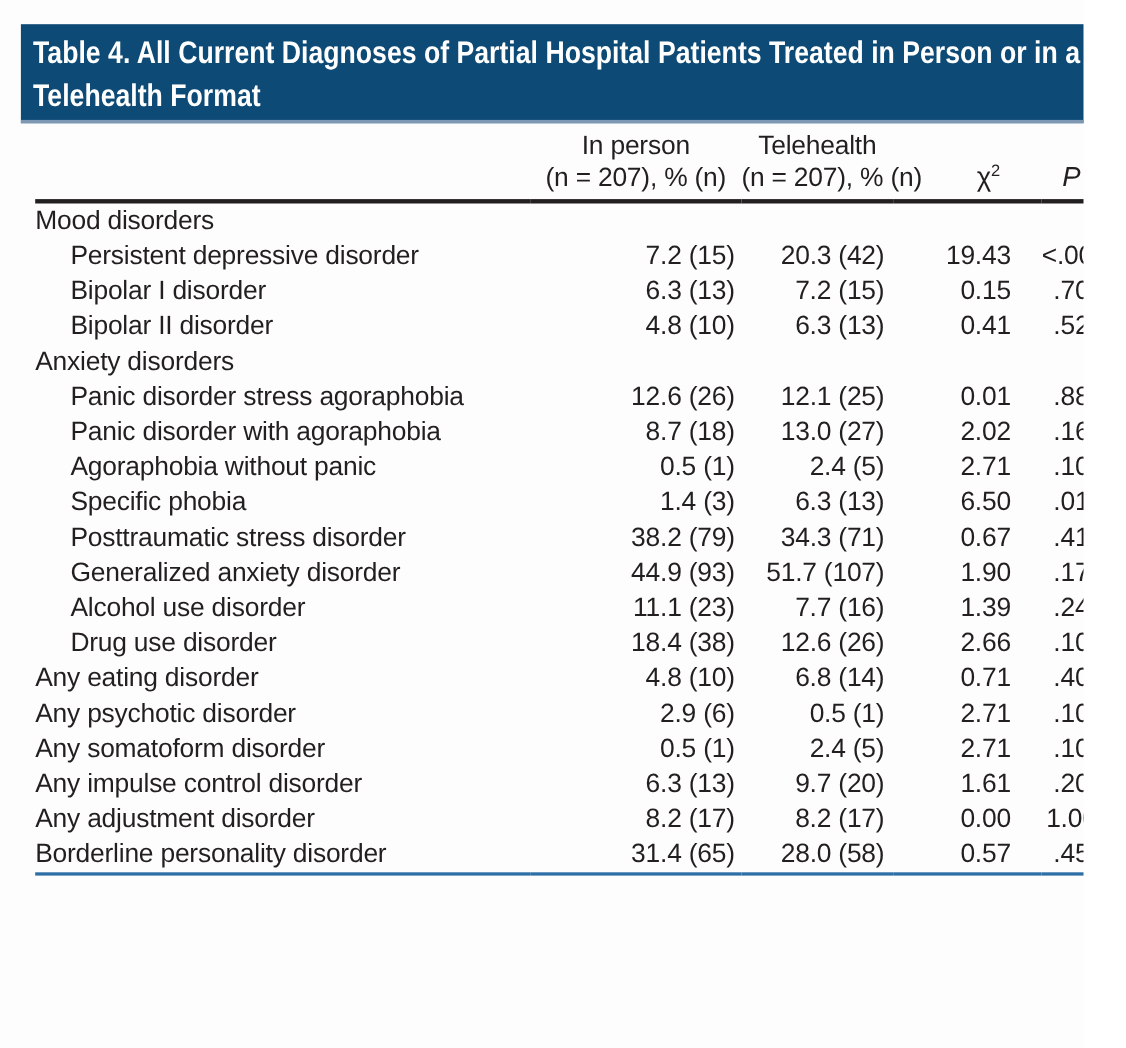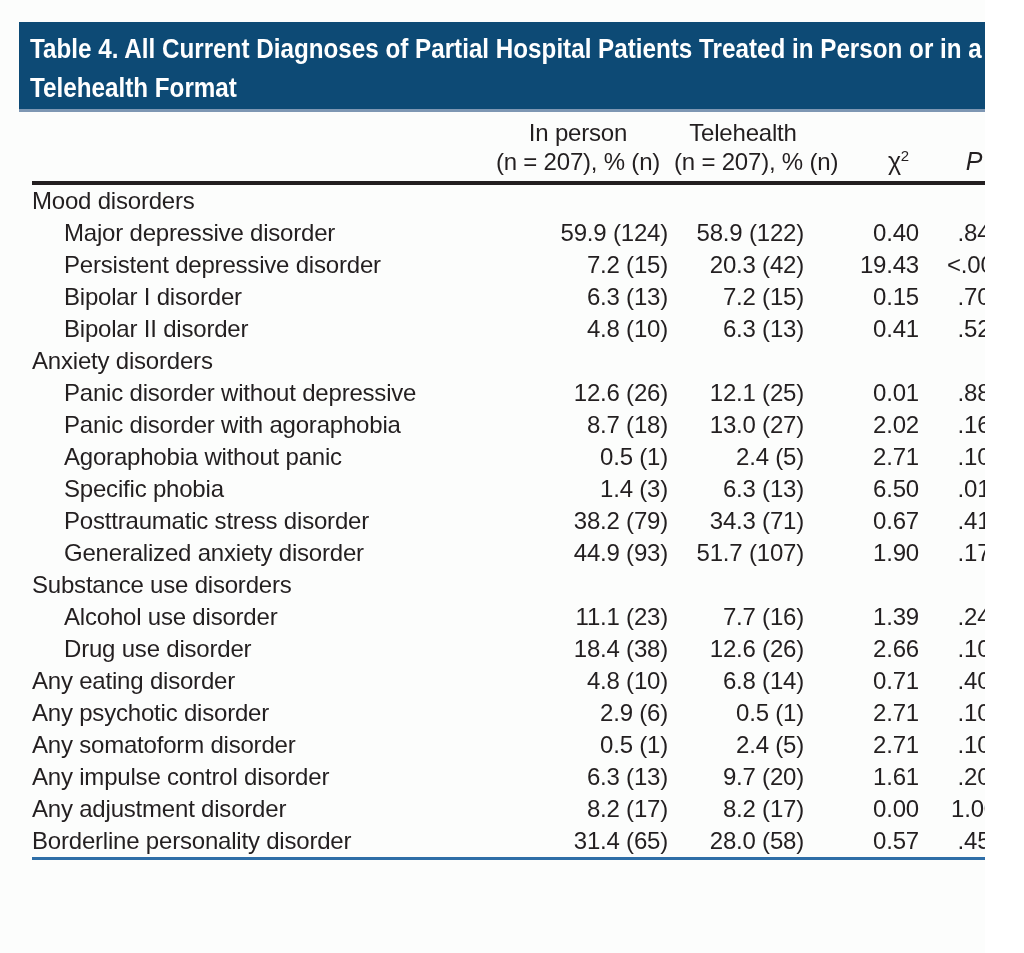--- a/index.html
+++ b/index.html
@@ -105,27 +105,20 @@
       </thead>
       <tbody>
           <tr>
             <td class="cell-label">Mood disorders</td>
             <td class="cell-inperson"></td>
             <td class="cell-tele"></td>
             <td class="cell-chi"></td>
             <td class="cell-p"></td>
           </tr>
           <tr>
-            <td class="cell-label indent">Major depressive disorder</td>
-            <td class="cell-inperson">59.9 (124)</td>
-            <td class="cell-tele">58.9 (122)</td>
-            <td class="cell-chi">0.40</td>
-            <td class="cell-p">.84</td>
-          </tr>
-          <tr>
             <td class="cell-label indent">Persistent depressive disorder</td>
             <td class="cell-inperson">7.2 (15)</td>
             <td class="cell-tele">20.3 (42)</td>
             <td class="cell-chi">19.43</td>
             <td class="cell-p">&lt;.001</td>
           </tr>
           <tr>
             <td class="cell-label indent">Bipolar I disorder</td>
             <td class="cell-inperson">6.3 (13)</td>
             <td class="cell-tele">7.2 (15)</td>
@@ -140,21 +133,21 @@
             <td class="cell-p">.52</td>
           </tr>
           <tr>
             <td class="cell-label">Anxiety disorders</td>
             <td class="cell-inperson"></td>
             <td class="cell-tele"></td>
             <td class="cell-chi"></td>
             <td class="cell-p"></td>
           </tr>
           <tr>
-            <td class="cell-label indent">Panic disorder without depressive</td>
+            <td class="cell-label indent">Panic disorder stress agoraphobia</td>
             <td class="cell-inperson">12.6 (26)</td>
             <td class="cell-tele">12.1 (25)</td>
             <td class="cell-chi">0.01</td>
             <td class="cell-p">.88</td>
           </tr>
           <tr>
             <td class="cell-label indent">Panic disorder with agoraphobia</td>
             <td class="cell-inperson">8.7 (18)</td>
             <td class="cell-tele">13.0 (27)</td>
             <td class="cell-chi">2.02</td>
@@ -182,27 +175,20 @@
             <td class="cell-p">.41</td>
           </tr>
           <tr>
             <td class="cell-label indent">Generalized anxiety disorder</td>
             <td class="cell-inperson">44.9 (93)</td>
             <td class="cell-tele">51.7 (107)</td>
             <td class="cell-chi">1.90</td>
             <td class="cell-p">.17</td>
           </tr>
           <tr>
-            <td class="cell-label">Substance use disorders</td>
-            <td class="cell-inperson"></td>
-            <td class="cell-tele"></td>
-            <td class="cell-chi"></td>
-            <td class="cell-p"></td>
-          </tr>
-          <tr>
             <td class="cell-label indent">Alcohol use disorder</td>
             <td class="cell-inperson">11.1 (23)</td>
             <td class="cell-tele">7.7 (16)</td>
             <td class="cell-chi">1.39</td>
             <td class="cell-p">.24</td>
           </tr>
           <tr>
             <td class="cell-label indent">Drug use disorder</td>
             <td class="cell-inperson">18.4 (38)</td>
             <td class="cell-tele">12.6 (26)</td>

